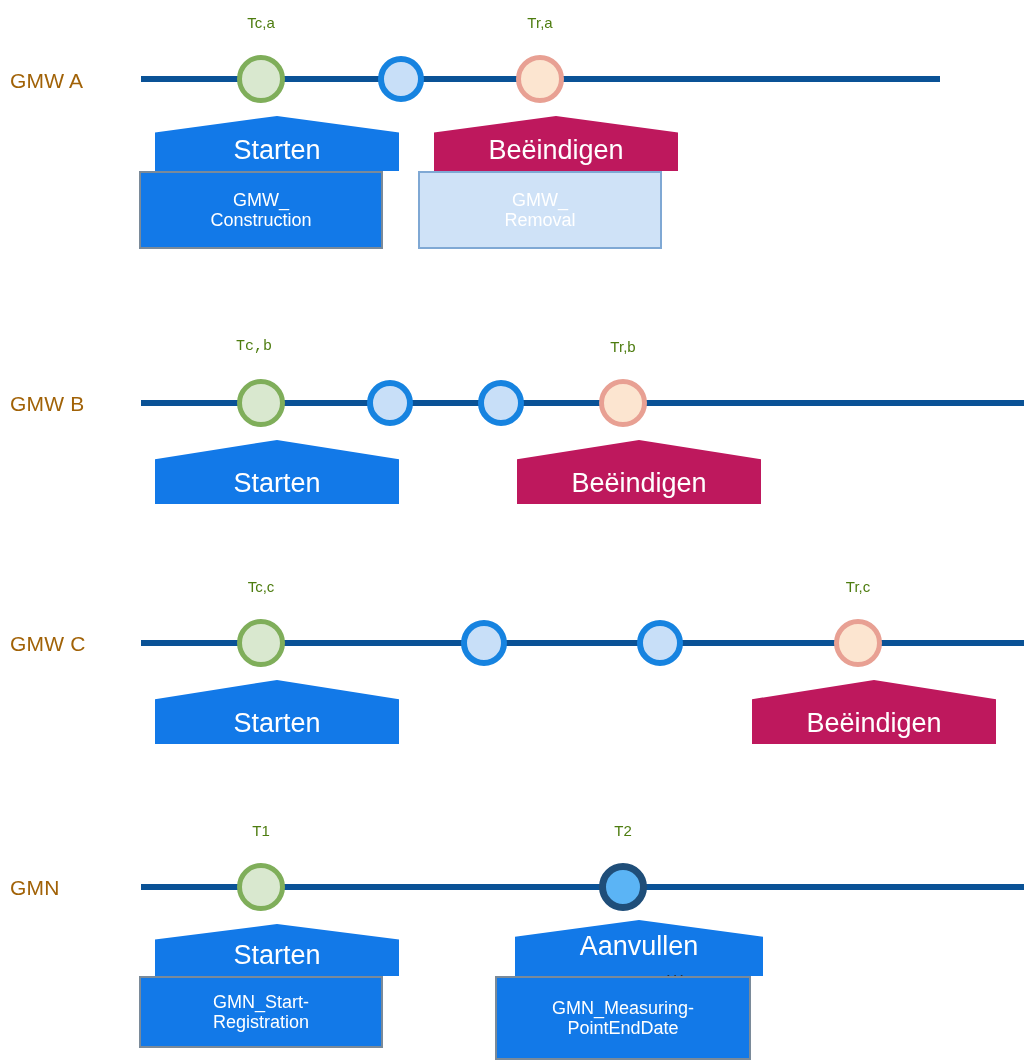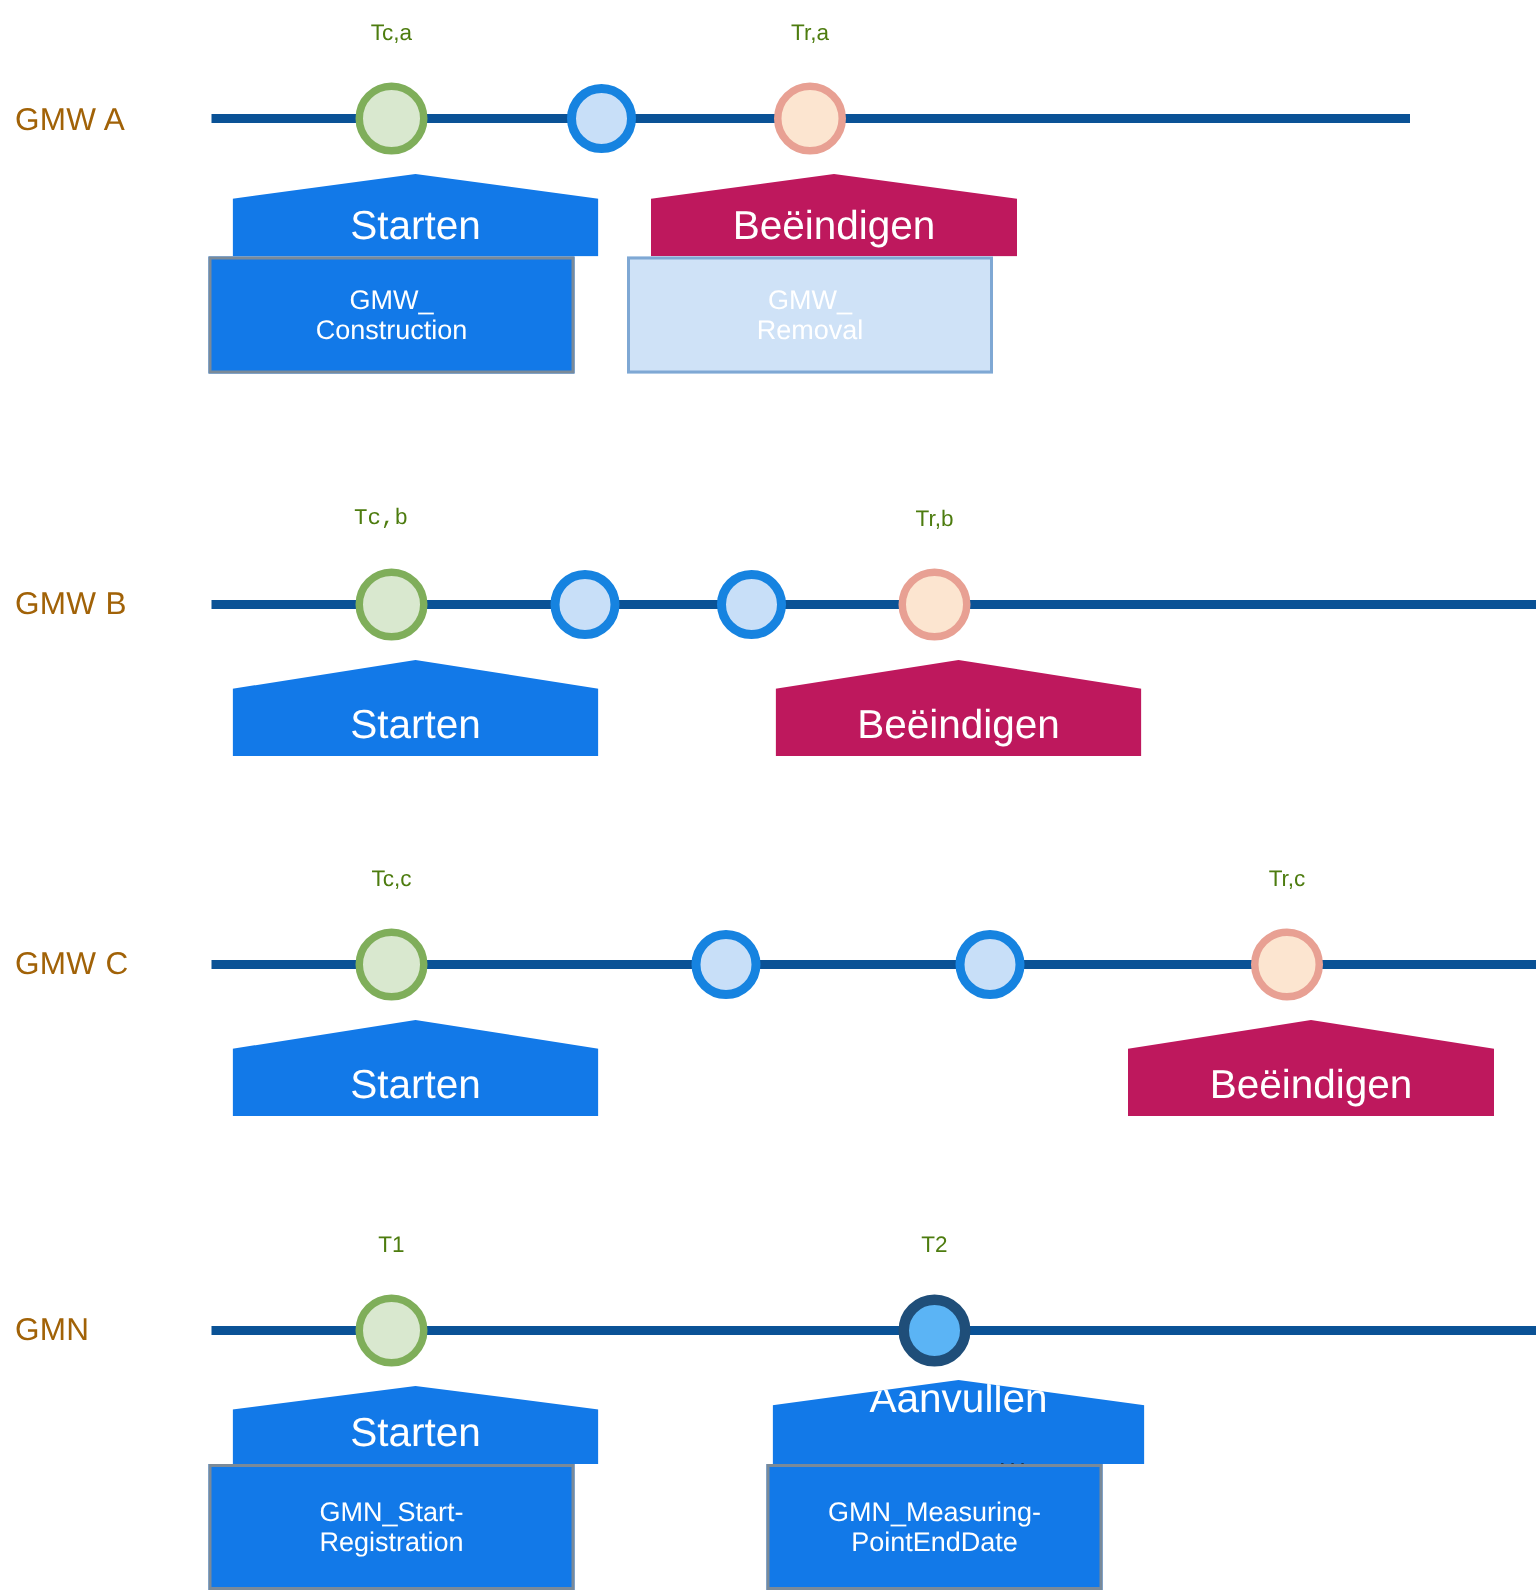--- a/index.html
+++ b/index.html
@@ -197,28 +197,28 @@
 
     <div class="tick-label" style="left:261px; top:830px;">T1</div>
     <div class="tick-label" style="left:623px; top:830px;">T2</div>
 
     <div class="marker green" style="left:261px; top:887px; width:48px; height:48px;"></div>
     <div class="marker navy" style="left:623px; top:887px; width:48px; height:48px;"></div>
 
     <div class="banner solid" style="left:261px; top:924px; width:244px; height:52px;">
       <span class="banner-text">Starten</span>
     </div>
-    <div class="box solid" style="left:261px; top:976px; width:244px; height:84px;">
+    <div class="box solid" style="left:261px; top:976px; width:244px; height:72px;">
       <span class="box-text">GMN_Start-
 Registration</span>
     </div>
 
     <div class="banner solid" style="left:623px; top:920px; width:248px; height:56px;">
-      <span class="banner-text" style="padding-bottom:30px;">Aanvullen</span>
+      <span class="banner-text" style="padding-bottom:16px;">Aanvullen</span>
     </div>
     <div class="banner-sub" style="left:676px; top:963px;">...</div>
-    <div class="box solid" style="left:623px; top:976px; width:224px; height:84px;">
+    <div class="box solid" style="left:623px; top:976px; width:256px; height:84px;">
       <span class="box-text">GMN_Measuring-
 PointEndDate</span>
     </div>
   </div>
 
 </div>
 
 </body></html>

